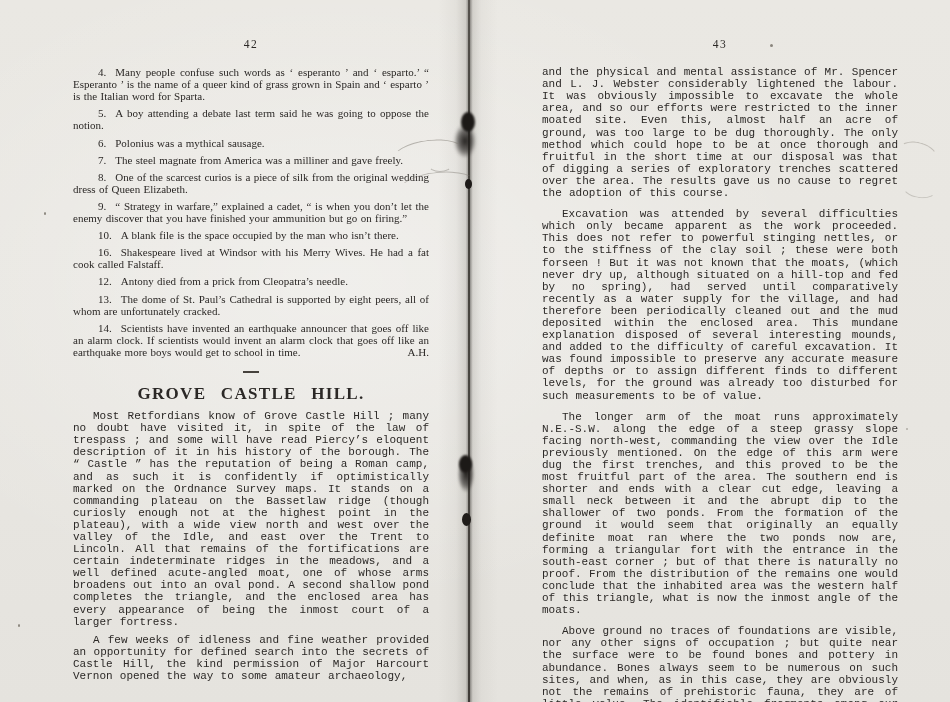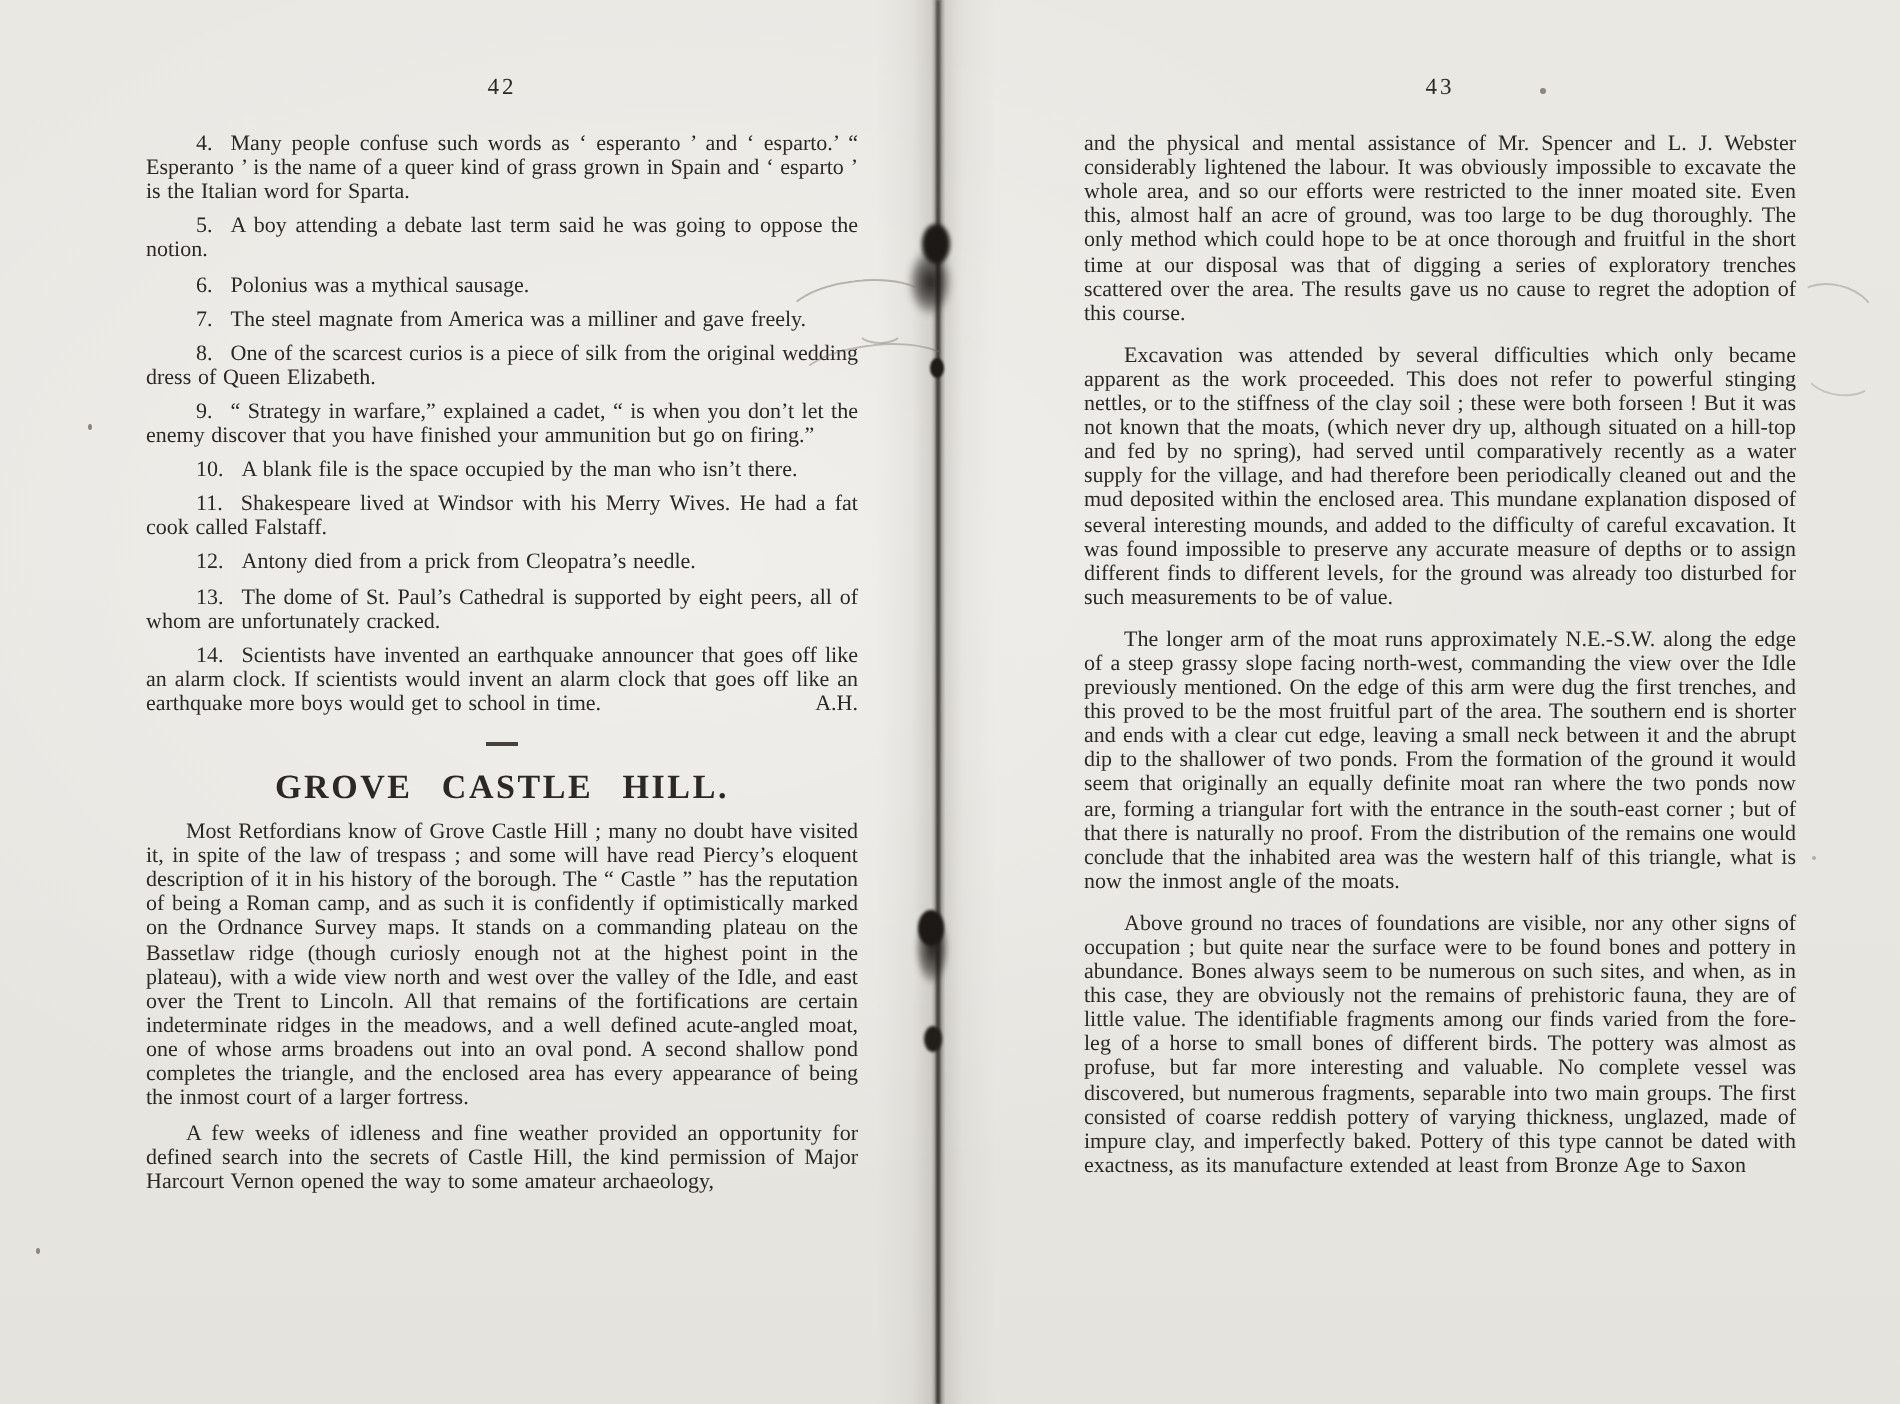--- a/index.html
+++ b/index.html
@@ -34,21 +34,21 @@
   .attribution { float:right; }
 
   .rule { width:16px; height:2px; background:#46423d; margin:13px auto 0 auto; }
 
   h2.heading {
     font-size:17px; font-weight:bold; text-align:center;
     letter-spacing:1.3px; word-spacing:9px;
     margin:15px 0 10px 0;
   }
 
-  p.para { text-indent:20px; margin-top:6px; }
+  p.para { text-indent:20px; margin-top:6px;font-family:Liberation Mono, monospace; }
   p.para.first { margin-top:0; }
   p.para.noindent { text-indent:0; }
   .col-right p.para { margin-top:9px; }
   .col-right p.para.first { margin-top:0; }
 
   
   .gutter-shadow {
     position:absolute; left:438px; top:0; width:60px; height:702px;
     background:linear-gradient(to right,
       rgba(95,90,82,0)    0%,
@@ -105,21 +105,21 @@
 <div class="col col-left">
   <p class="pagenum">42</p>
 
   <p class="item"><span class="num">4.</span><span>Many people confuse such words as ‘ esperanto ’ and ‘ esparto.’ “ Esperanto ’ is the name of a queer kind of grass grown in Spain and ‘ esparto ’ is the Italian word for Sparta.</span></p>
   <p class="item"><span class="num">5.</span><span>A boy attending a debate last term said he was going to oppose the notion.</span></p>
   <p class="item"><span class="num">6.</span><span>Polonius was a mythical sausage.</span></p>
   <p class="item"><span class="num">7.</span><span>The steel magnate from America was a milliner and gave freely.</span></p>
   <p class="item"><span class="num">8.</span><span>One of the scarcest curios is a piece of silk from the original wedding dress of Queen Elizabeth.</span></p>
   <p class="item"><span class="num">9.</span><span>“ Strategy in warfare,” explained a cadet, “ is when you don’t let the enemy discover that you have finished your ammunition but go on firing.”</span></p>
   <p class="item"><span class="num">10.</span><span>A blank file is the space occupied by the man who isn’t there.</span></p>
-  <p class="item"><span class="num">11.</span><span>Shakespeare lived at Windsor with his Merry Wives.  He had a fat cook called Falstaff.</span></p>
+  <p class="item"><span class="num">16.</span><span>Shakespeare lived at Windsor with his Merry Wives.  He had a fat cook called Falstaff.</span></p>
   <p class="item"><span class="num">12.</span><span>Antony died from a prick from Cleopatra’s needle.</span></p>
   <p class="item"><span class="num">13.</span><span>The dome of St. Paul’s Cathedral is supported by eight peers, all of whom are unfortunately cracked.</span></p>
   <p class="item"><span class="num">14.</span><span>Scientists have invented an earthquake announcer that goes off like an alarm clock.  If scientists would invent an alarm clock that goes off like an earthquake more boys would get to school in time.</span><span class="attribution">A.H.</span></p>
 
   <div class="rule"></div>
 
   <h2 class="heading">GROVE CASTLE HILL.</h2>
 
   <p class="para first">Most Retfordians know of Grove Castle Hill ;  many no doubt have visited it, in spite of the law of trespass ;  and some will have read Piercy’s eloquent description of it in his history of the borough.  The “ Castle ” has the reputation of being a Roman camp, and as such it is confidently if optimistically marked on the Ordnance Survey maps.  It stands on a commanding plateau on the Bassetlaw ridge (though curiosly enough not at the highest point in the plateau), with a wide view north and west over the valley of the Idle, and east over the Trent to Lincoln.  All that remains of the fortifications are certain indeterminate ridges in the meadows, and a well defined acute-angled moat, one of whose arms broadens out into an oval pond.  A second shallow pond completes the triangle, and the enclosed area has every appearance of being the inmost court of a larger fortress.</p>
   <p class="para">A few weeks of idleness and fine weather provided an opportunity for defined search into the secrets of Castle Hill, the kind permission of Major Harcourt Vernon opened the way to some amateur archaeology,</p>

